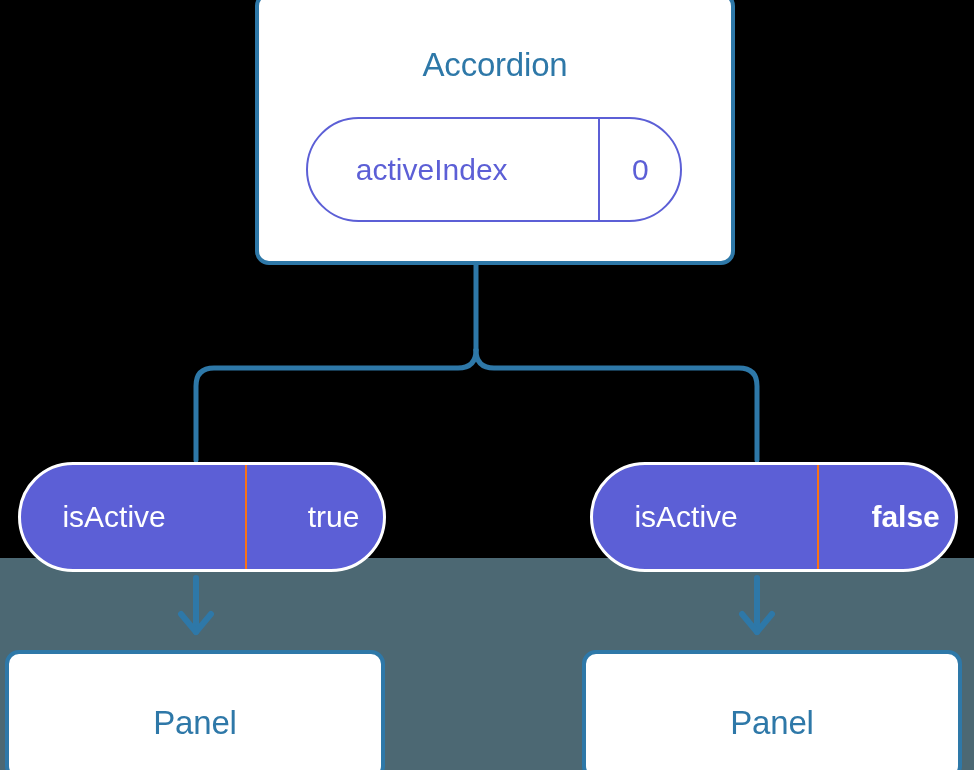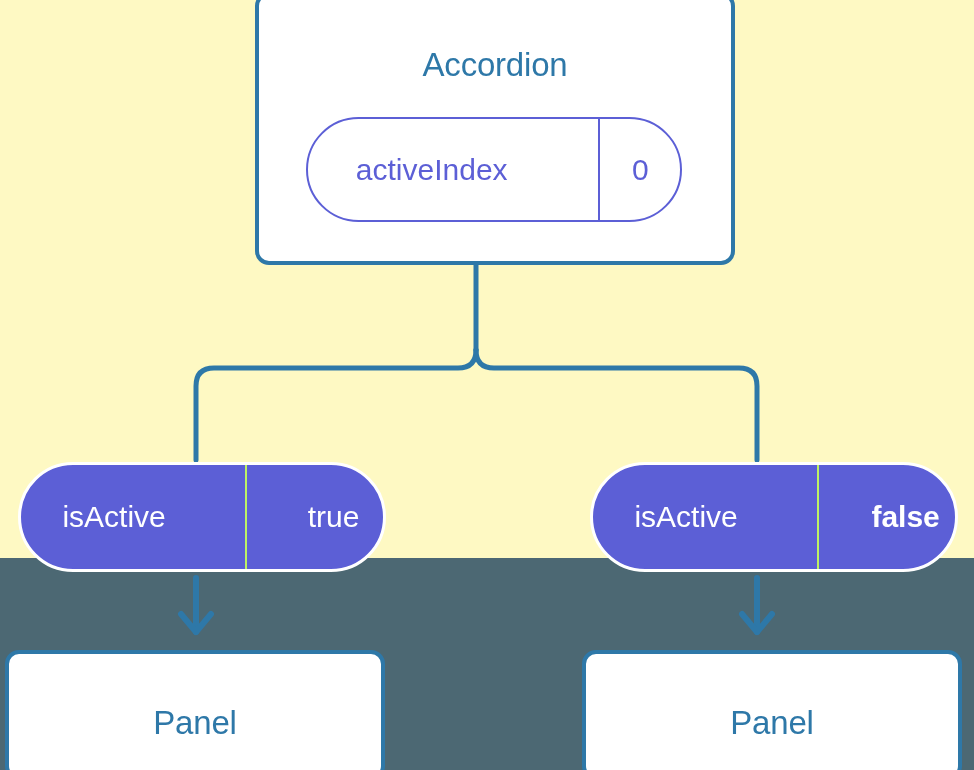--- a/index.html
+++ b/index.html
@@ -12,21 +12,21 @@
     height: 770px;
     overflow: hidden;
     font-family: "Liberation Sans", sans-serif;
     -webkit-font-smoothing: antialiased;
   }
 
   #diagram {
     position: relative;
     width: 974px;
     height: 558px;
-    background: #fef9c3;
+    background: #000000;
   }
 
   
   #connectors {
     position: absolute;
     left: 0;
     top: 0;
     width: 974px;
     height: 770px;
     z-index: 1;
@@ -108,21 +108,21 @@
 
   
   .pill.filled {
     background: #5c5fd6;
     border: 3px solid #ffffff;
     gap: 38px;
   }
   .pill.filled .pill-key { color: #ffffff; }
   .pill.filled .pill-val {
     color: #ffffff;
-    border-left: 2px solid #bef264;
+    border-left: 2px solid #f97316;
     padding-left: 37px;
   }
 
   #accordion-state-pill {
     left: 306px;
     top: 117px;
     width: 376px;
     height: 105px;
   }
   #accordion-state-pill .pill-key { width: 283px; }

